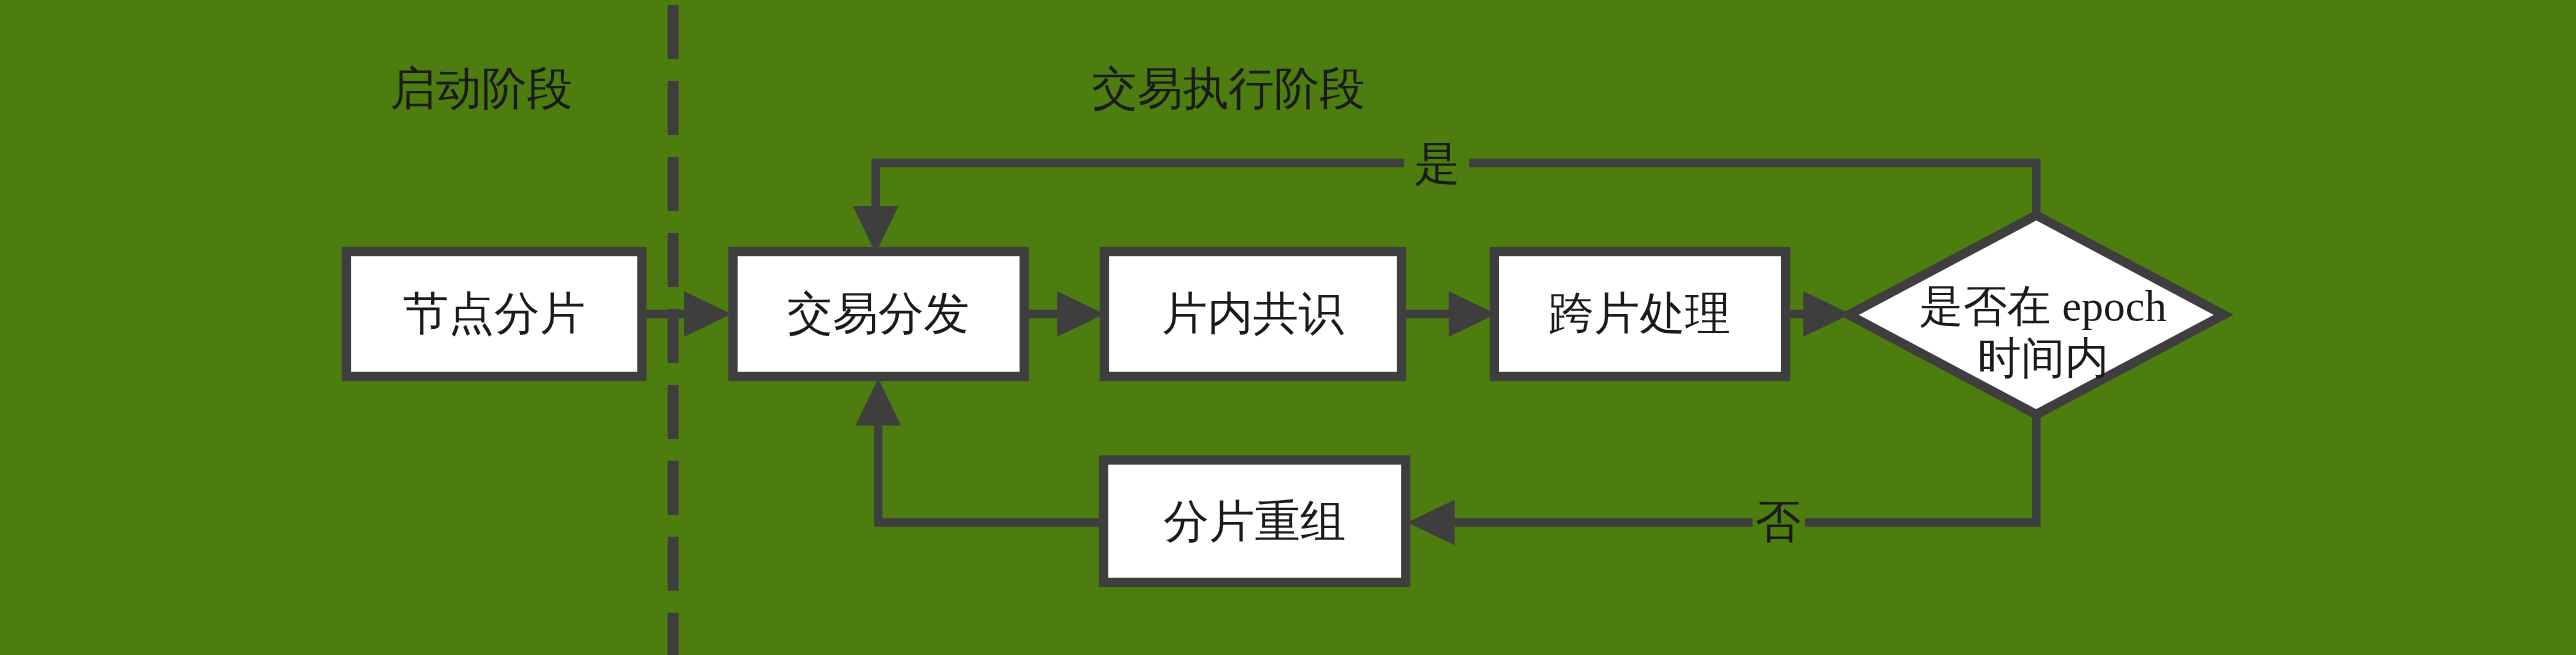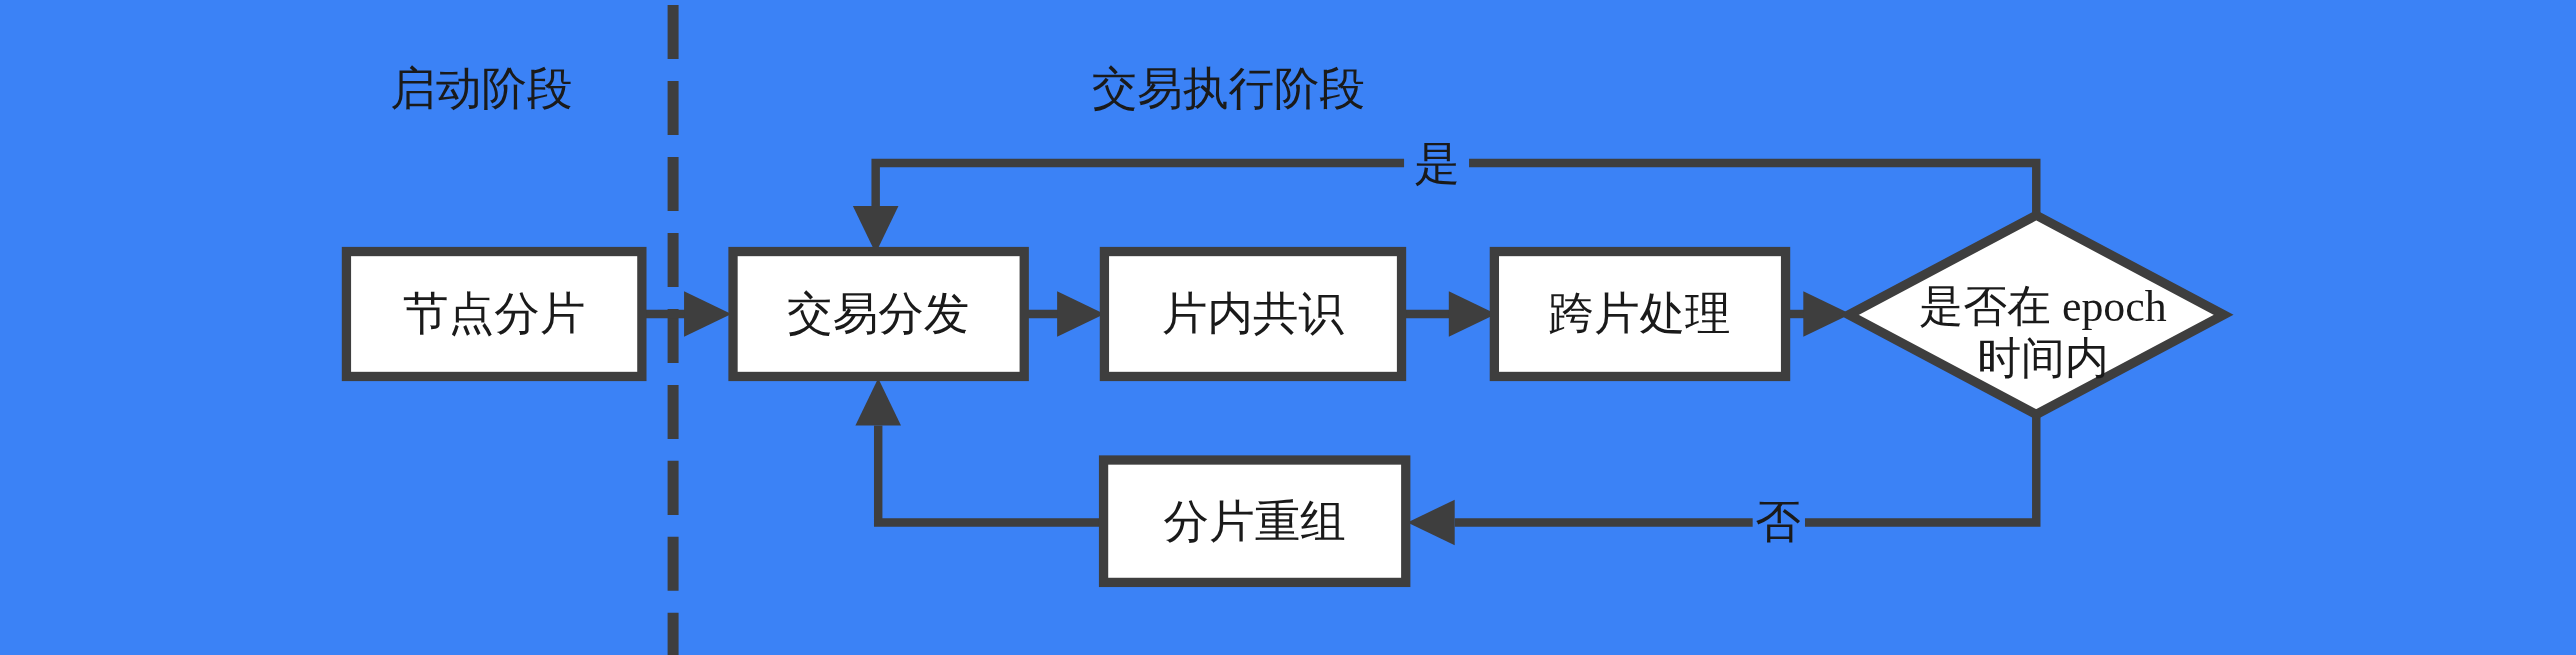--- a/index.html
+++ b/index.html
@@ -4,21 +4,21 @@
 <style>
   html, body {
     margin: 0;
     padding: 0;
     background: #ffffff;
   }
   .canvas-wrap {
     width: 2576px;
     height: 655px;
     position: relative;
-    background: #3b82f6;
+    background: #4d7c0f;
     overflow: hidden;
   }
   svg.flowchart {
     display: block;
     width: 2576px;
     height: 655px;
     font-family: "Liberation Serif", "DejaVu Serif", serif;
   }
   .shape {
     fill: #ffffff;

